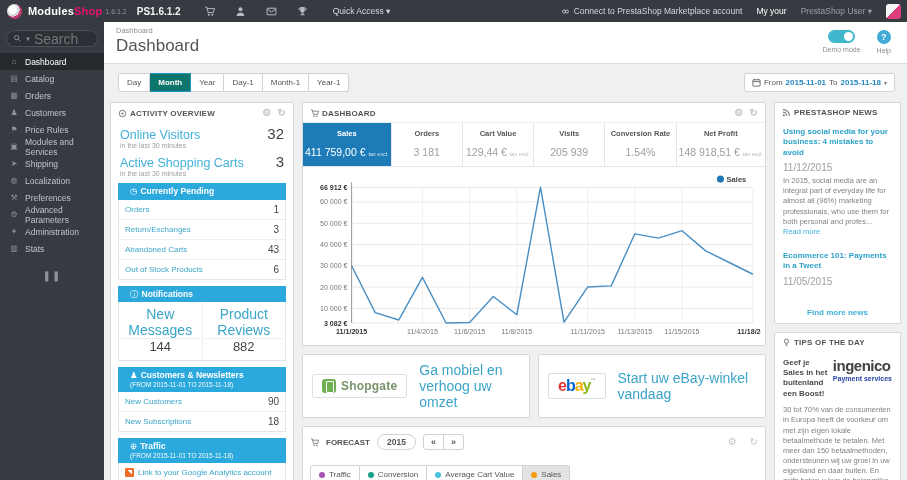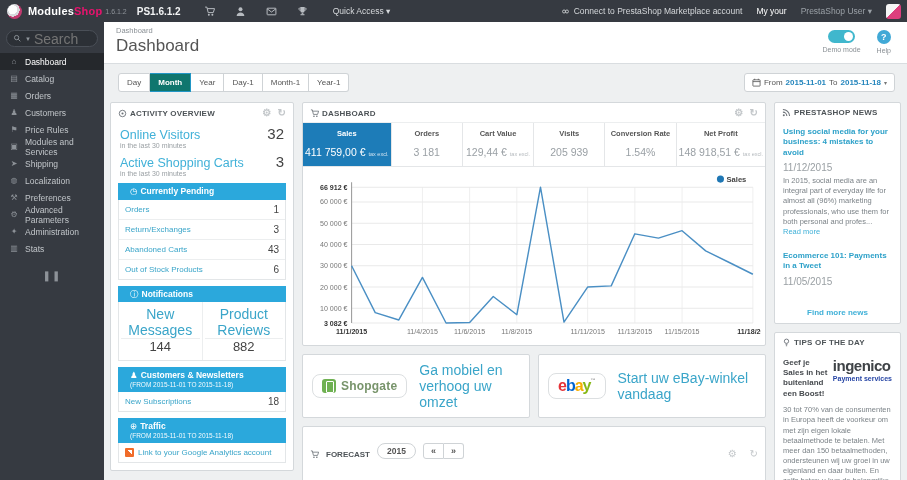--- a/index.html
+++ b/index.html
@@ -99,30 +99,30 @@
   .kpi .kv{font-size:10.5px;color:#9aa0a5;white-space:nowrap}
   .kpi .ks{font-size:5.5px;color:#b5babe}
   .kpi.active{background:#1d7cb8}
   .kpi.active .kl,.kpi.active .kv{color:#fff}
   .kpi.active .ks{color:#cfe3f1}
   .chartwrap{padding:4px 4px 2px}
 
   
   .ads{display:flex;gap:8px;margin-bottom:8px}
   .ad{flex:1;display:flex;align-items:center;gap:12px;padding:7px 9px;margin-bottom:0}
-  .logo-box{border:1px solid #dcdfe1;border-radius:8px;padding:4px 9px;display:flex;align-items:center;gap:5px;background:#fff}
+  .logo-box{border:1px solid #dcdfe1;border-radius:2px;padding:4px 9px;display:flex;align-items:center;gap:5px;background:#fff}
   .sg-ico{width:14px;height:14px;background:#6fb152;border-radius:3px;position:relative;flex:0 0 auto}
   .sg-ico::after{content:"";position:absolute;left:4px;top:2px;width:6px;height:10px;border:1px solid #fff;border-radius:1px}
   .sg-text{font-size:12px;color:#78946b;font-weight:bold;letter-spacing:.2px}
   .ebay-text{font-size:16px;font-weight:bold;letter-spacing:-1px;line-height:1}
   .ebay-text .tm{font-size:5px;vertical-align:top;color:#999;letter-spacing:0}
   .ad a{font-size:14px;color:#3aa5c9}
 
   
-  .fhead{display:flex;align-items:flex-end;gap:7px;padding:16px 7px}
+  .fhead{display:flex;align-items:center;gap:7px;padding:7px 7px}
   .fhead .picon{color:#6b7177}
   .fhead .ftitle{font-size:8px;font-weight:bold;color:#4e5458}
   .yearpill{border:1px solid #cfd3d6;border-radius:9px;padding:2px 9px;font-size:8.5px;font-weight:bold;color:#555;cursor:pointer}
   .navgrp{display:flex}
   .navbtn{background:#fff;border:1px solid #cfd3d6;border-left:none;font-size:9px;font-weight:bold;color:#555;padding:2px 7px;cursor:pointer}
   .navbtn:first-child{border-left:1px solid #cfd3d6;border-radius:3px 0 0 3px}
   .navbtn:last-child{border-radius:0 3px 3px 0}
   .fspacer{flex:1}
   .metricbtns{display:flex;padding:8px 7px 10px}
   .mbtn{display:flex;align-items:center;gap:4px;background:#fff;border:1px solid #cfd3d6;border-left:none;font-size:8px;color:#555;padding:4px 8px;cursor:pointer}
@@ -368,20 +368,24 @@
           </div>
         </div>
 
         <div class="section">
           <div class="bluebar">
             <span class="wicon">♟</span><span>Customers &amp; Newsletters</span>
             <span class="bsub2">(FROM 2015-11-01 TO 2015-11-18)</span>
           </div>
           <div class="stable">
             <div class="strow">
+                <a>New Customers</a>
+                <span class="v">90</span>
+              </div>
+            <div class="strow">
                 <a>New Subscriptions</a>
                 <span class="v">18</span>
               </div>
           </div>
         </div>
 
         <div class="section" style="margin-bottom:7px">
           <div class="bluebar">
             <span class="wicon">⊕</span><span>Traffic</span>
             <span class="bsub2">(FROM 2015-11-01 TO 2015-11-18)</span>

